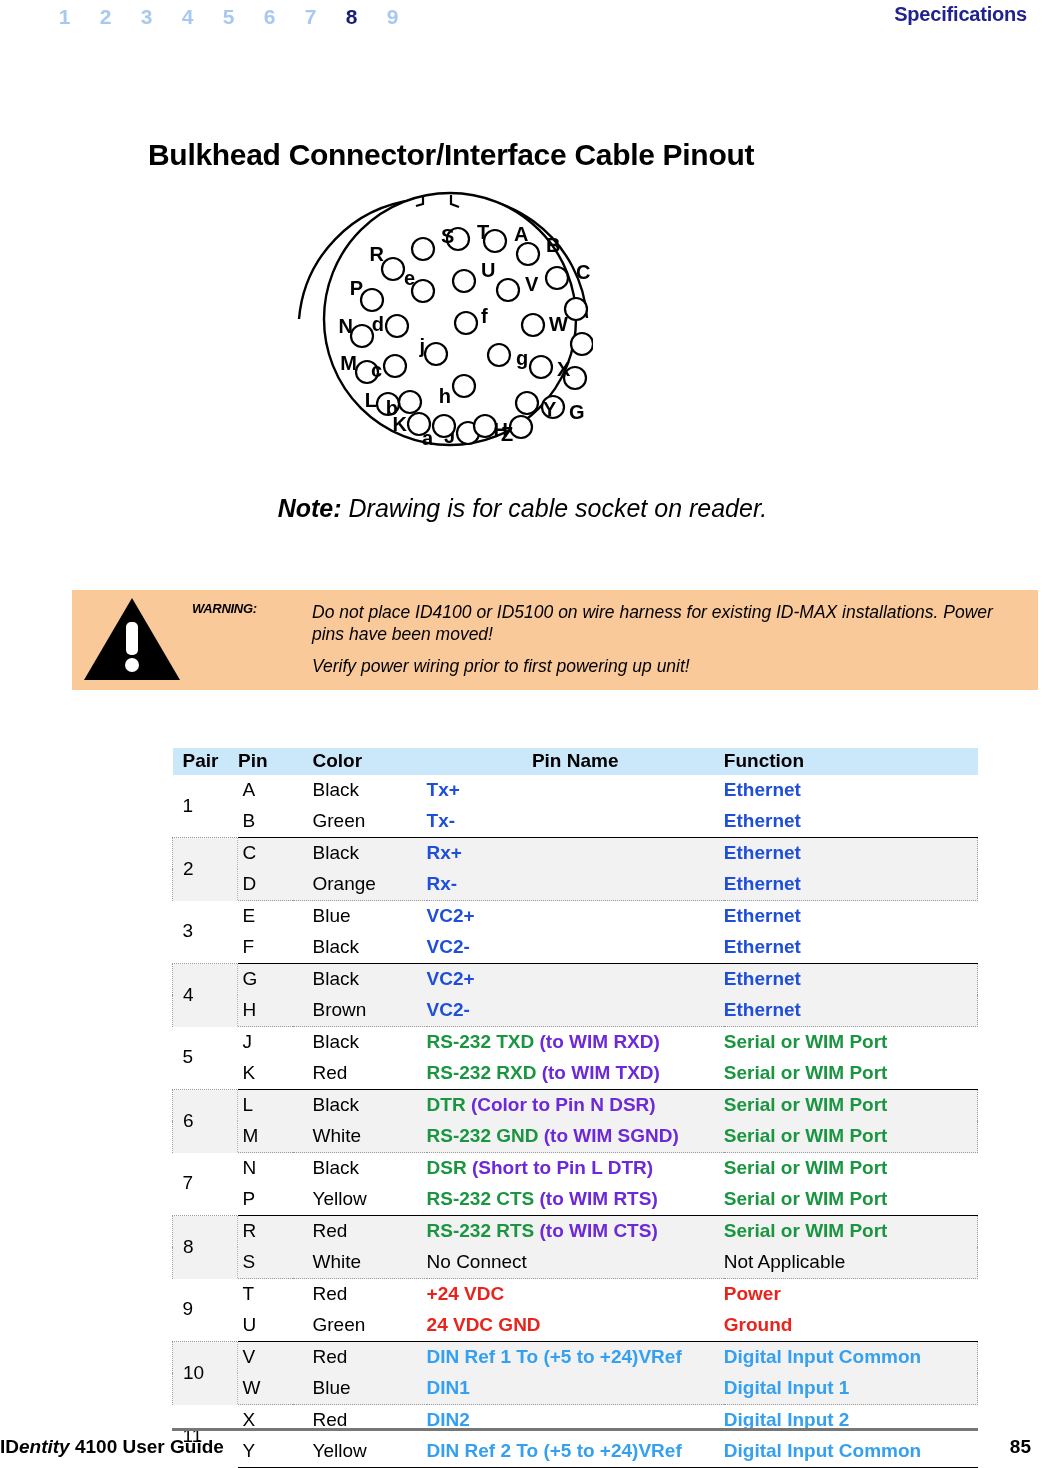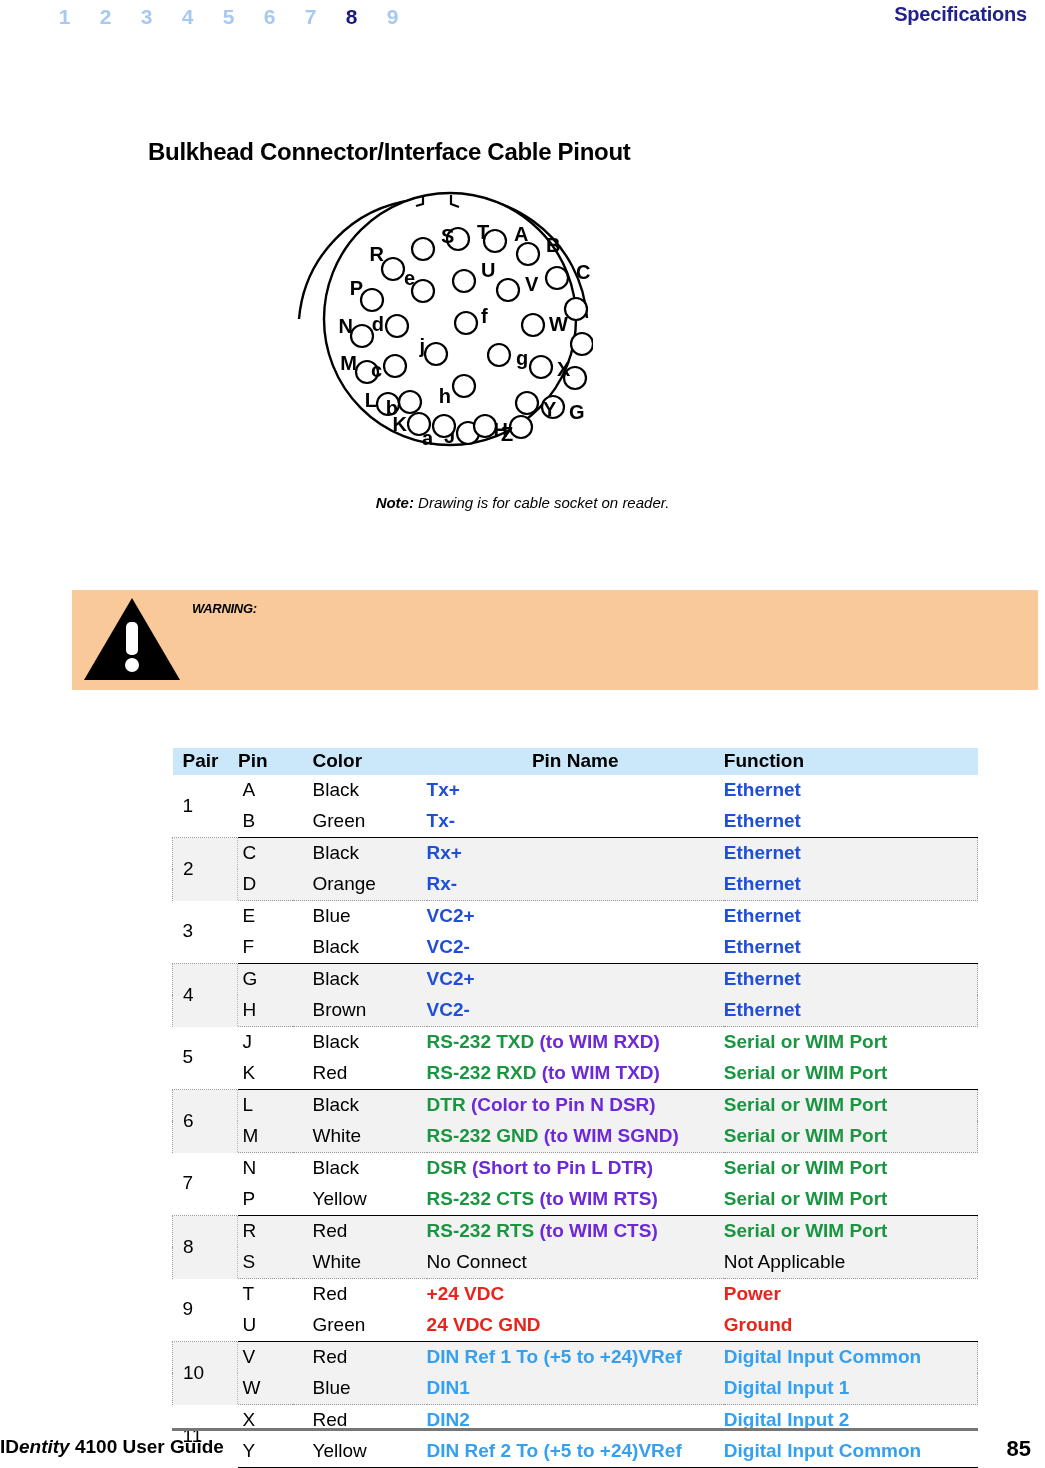--- a/index.html
+++ b/index.html
@@ -52,21 +52,21 @@
     font-weight: bold;
     color: #22228c;
     letter-spacing: -0.2px;
   }
 
   
   .section-title {
     position: absolute;
     left: 148px;
     top: 138px;
-    font-size: 24px;
+    font-size: 30px;
     font-weight: bold;
     letter-spacing: -0.3px;
     color: #000;
     white-space: nowrap;
   }
 
   
   .connector-wrap {
     position: absolute;
     left: 283px;
@@ -76,21 +76,21 @@
   }
   .connector-svg { display: block; }
 
   
   .note-line {
     position: absolute;
     left: 0;
     top: 494px;
     width: 1045px;
     text-align: center;
-    font-size: 15px;
+    font-size: 25px;
     font-style: italic;
   }
   .note-line .note-label {
     font-weight: bold;
     font-style: italic;
   }
 
   
   .warning-box {
     position: absolute;
@@ -207,21 +207,21 @@
     top: 1436px;
     font-size: 19px;
     font-weight: bold;
     color: #000;
   }
   .footer-left .ital { font-style: italic; }
   .footer-right {
     position: absolute;
     right: 14px;
     top: 1436px;
-    font-size: 22px;
+    font-size: 19px;
     font-weight: bold;
     color: #000;
   }
 </style>
 </head>
 <body>
 
 <div class="page-header">
   <div class="tab-strip">
       <div class="tab-num">1</div>
@@ -324,20 +324,24 @@
 
 <div class="warning-box">
   <div class="warn-icon-cell">
     <svg width="100" height="86" viewBox="0 0 100 86">
       <polygon points="50,2 98,84 2,84" fill="#000000"></polygon>
       <rect x="44" y="26" width="12" height="33" rx="5" fill="#ffffff"></rect>
       <circle cx="50" cy="69" r="7" fill="#ffffff"></circle>
     </svg>
   </div>
   <div class="warn-label-cell">WARNING:</div>
+  <div class="warn-text-cell">
+    <p>Do not place ID4100 or ID5100 on wire harness for existing ID-MAX installations. Power pins have been moved!</p>
+    <p>Verify power wiring prior to first powering up unit!</p>
+  </div>
 </div>
 
 <table class="pin-table">
   <thead>
     <tr>
       <th class="col-pair">Pair</th>
       <th class="col-pin">Pin</th>
       <th class="col-color">Color</th>
       <th class="col-name">Pin Name</th>
       <th class="col-func">Function</th>

